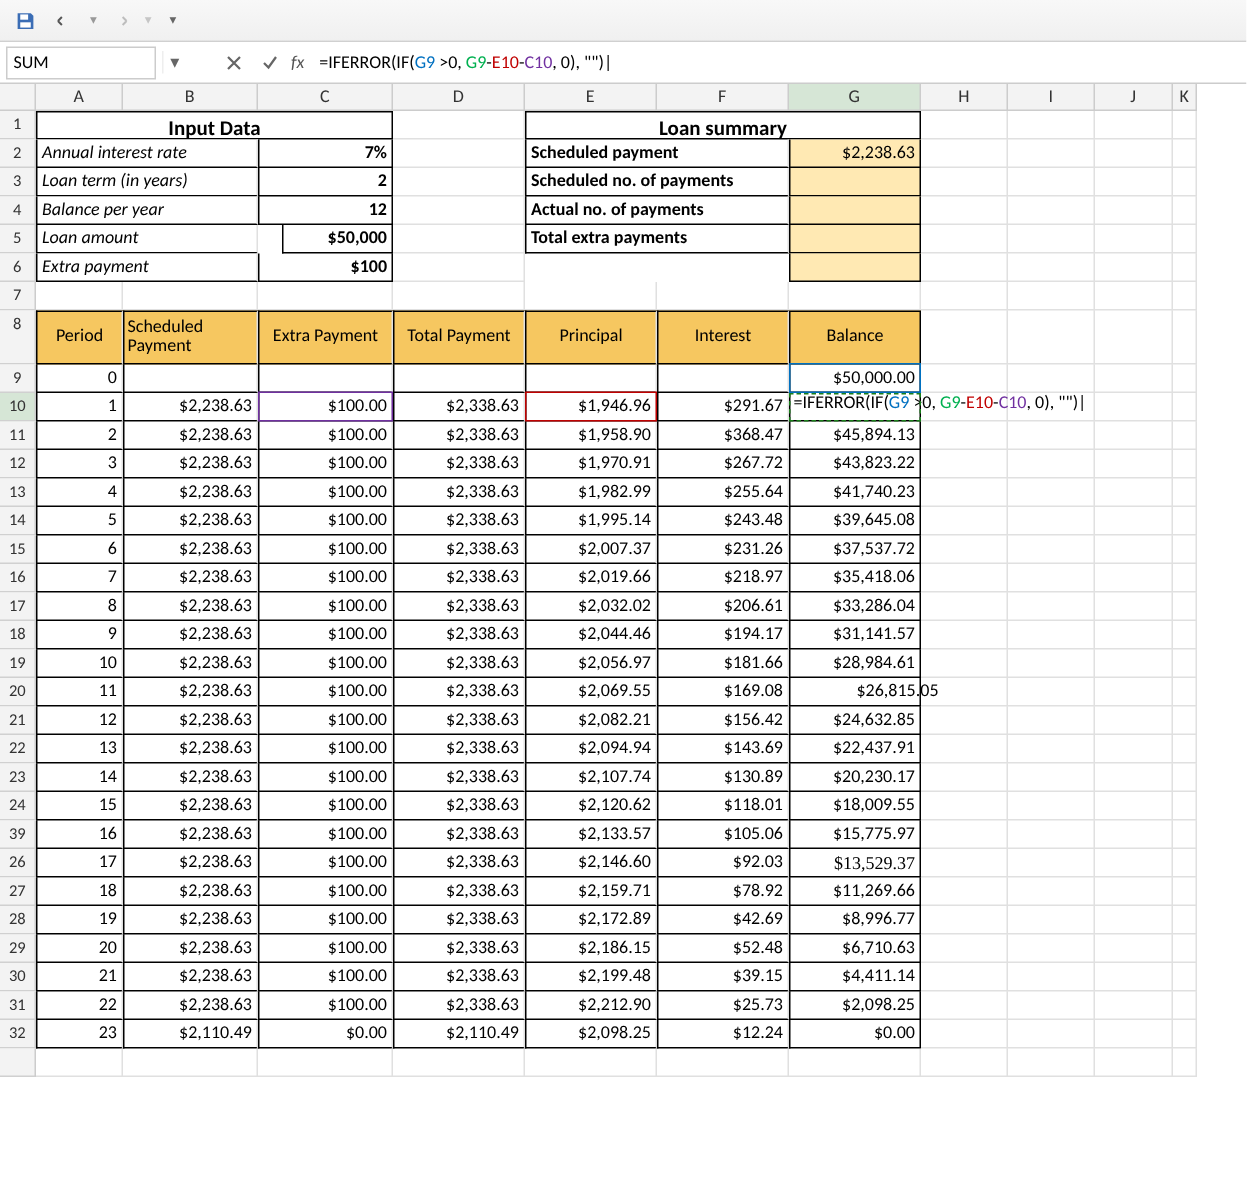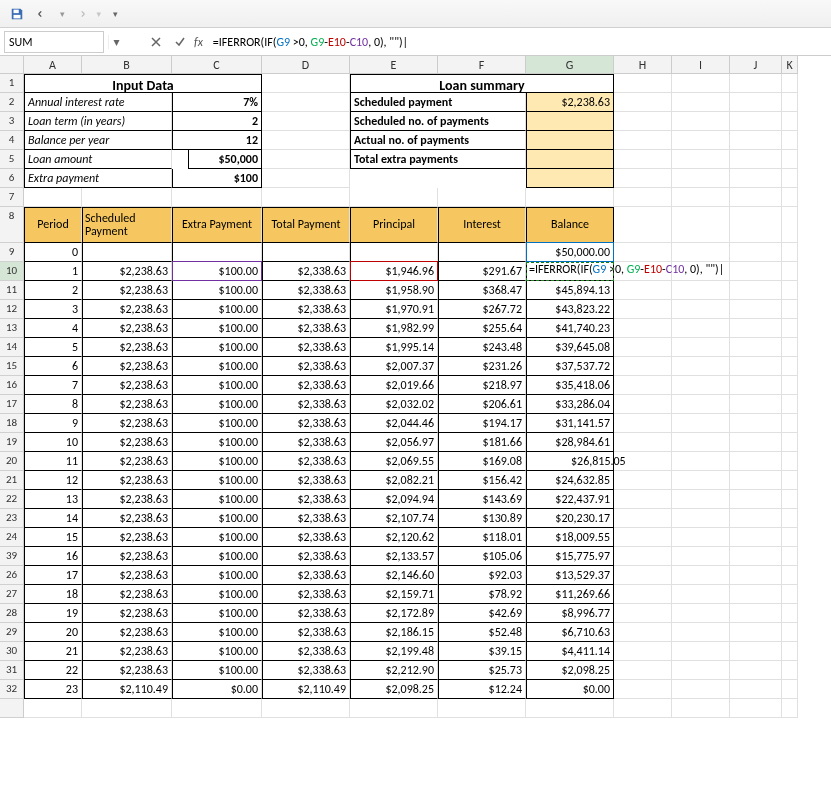--- a/index.html
+++ b/index.html
@@ -398,21 +398,21 @@
     <div class="cell " style="grid-area: 26 / 10;"></div>
     <div class="cell " style="grid-area: 26 / 11;"></div>
     <div class="cell " style="grid-area: 26 / 12;"></div>
     <div class="row-hdr" style="grid-area: 27 / 1;">26</div>
     <div class="cell num b-left b-bot" style="grid-area: 27 / 2;">17</div>
     <div class="cell num b-left b-bot" style="grid-area: 27 / 3;">$2,238.63</div>
     <div class="cell num b-left b-bot" style="grid-area: 27 / 4;">$100.00</div>
     <div class="cell num b-left b-bot" style="grid-area: 27 / 5;">$2,338.63</div>
     <div class="cell num b-left b-bot" style="grid-area: 27 / 6;">$2,146.60</div>
     <div class="cell num b-left b-bot" style="grid-area: 27 / 7;">$92.03</div>
-    <div class="cell num b-left b-bot b-right" style="grid-area: 27 / 8;">$13,529.37</div>
+    <div class="cell num b-left b-bot b-right" style="grid-area: 27 / 8; font-family: Liberation Serif, serif;">$13,529.37</div>
     <div class="cell " style="grid-area: 27 / 9;"></div>
     <div class="cell " style="grid-area: 27 / 10;"></div>
     <div class="cell " style="grid-area: 27 / 11;"></div>
     <div class="cell " style="grid-area: 27 / 12;"></div>
     <div class="row-hdr" style="grid-area: 28 / 1;">27</div>
     <div class="cell num b-left b-bot" style="grid-area: 28 / 2;">18</div>
     <div class="cell num b-left b-bot" style="grid-area: 28 / 3;">$2,238.63</div>
     <div class="cell num b-left b-bot" style="grid-area: 28 / 4;">$100.00</div>
     <div class="cell num b-left b-bot" style="grid-area: 28 / 5;">$2,338.63</div>
     <div class="cell num b-left b-bot" style="grid-area: 28 / 6;">$2,159.71</div>

